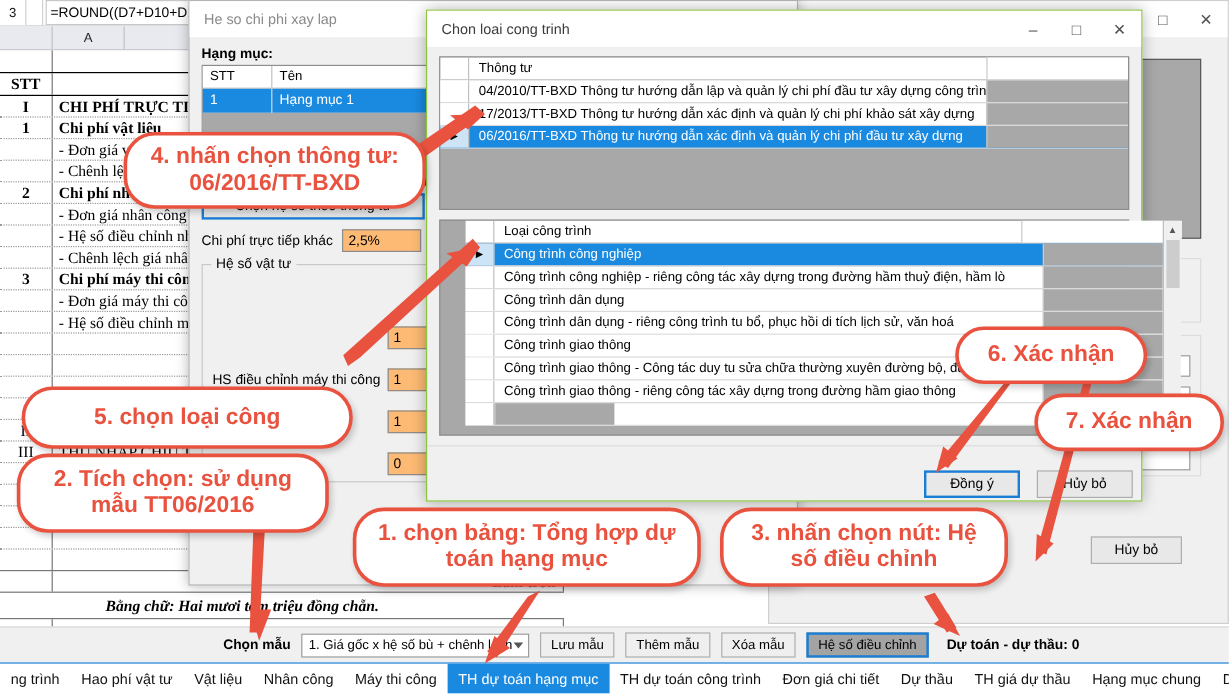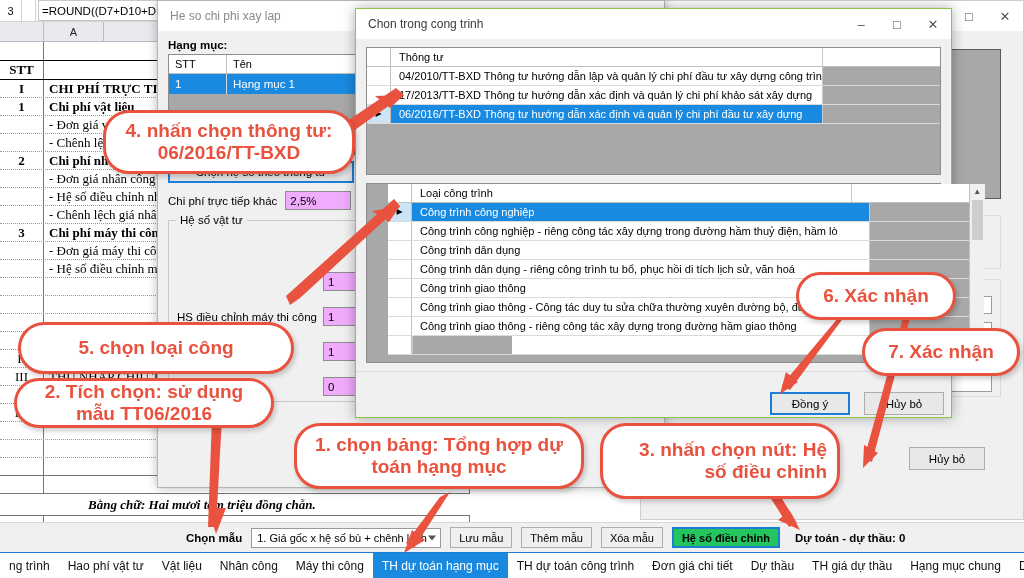--- a/index.html
+++ b/index.html
@@ -89,21 +89,21 @@
     position:absolute; right:4px; top:50%; transform:translateY(-50%);
     width:0;height:0;border-left:4px solid transparent;border-right:4px solid transparent;
     border-top:5px solid #555;
   }
   .combo .cbtxt { white-space:nowrap; overflow:hidden; }
   .btn-sm {
     height:21px; min-width:56px; padding:0 8px; background:#efefef;
     border:1px solid #adadad; font-size:11px; display:flex;
     align-items:center; justify-content:center; color:#000;
   }
-  .btn-sm.hl { border:2px solid #1a7fd4; background:#22c55e; font-weight:bold; }
+  .btn-sm.hl { border:2px solid #1a7fd4; background:#a3a3a3; font-weight:normal; }
   .status-txt { font-size:11.5px; font-weight:bold; margin-left:6px; }
 
   
   .tabbar {
     position:absolute; left:0; right:0; bottom:0; height:26px;
     background:#ffffff; border-top:1px solid #1a7fd4;
     display:flex; align-items:stretch; overflow:hidden;
   }
   .tab {
     padding:0 9px; display:flex; align-items:center; font-size:12px;
@@ -146,21 +146,21 @@
   .grid-row { display:flex; height:20px; }
   .grid-row.sel { background:#1a8ae0; color:#fff; }
   .gr-cell { display:flex; align-items:center; padding-left:6px; font-size:11.5px; border-right:1px solid #d8d8d8; }
   .grid-fill { background:#a8a8a8; }
   .note-sm { font-size:11px; margin:6px 0 5px 0; }
   .btn-wide {
     height:22px; background:#e6e6e6; border:2px solid #1a7fd4;
     display:flex; align-items:center; justify-content:center; font-size:11.5px;
   }
   .row-inline { display:flex; align-items:center; gap:8px; margin-top:8px; font-size:11.5px; }
-  .inp { background:#f0abfc; border:1px solid #8d8d8d; height:19px; display:flex; align-items:center; padding:0 4px; font-size:11.5px; }
+  .inp { background:#fdba74; border:1px solid #8d8d8d; height:19px; display:flex; align-items:center; padding:0 4px; font-size:11.5px; }
   .fieldset {
     border:1px solid #c8c8c8; margin-top:10px; padding:8px 8px 6px 8px; position:relative;
   }
   .fieldset > .legend {
     position:absolute; top:-7px; left:7px; background:#f0f0f0; padding:0 4px; font-size:11.5px;
   }
   .hs-row { display:flex; align-items:center; gap:6px; margin-top:5px; font-size:11.5px; }
   .hs-row .lb { width:140px; }
 
   
@@ -430,21 +430,21 @@
         <span class="inp" style="width:150px;">0</span>
       </div>
     </div>
   </div>
   <div class="btn-dlg primary" style="left:248px;top:452px;">Đồng ý</div>
   <div class="btn-dlg" style="left:334px;top:452px;">Hủy bỏ</div>
 </div>
 
 <div class="win" id="win-chon">
   <div class="win-title">
-    <span class="ttl">Chon trong cong trinh</span>
+    <span class="ttl">Chon loai cong trinh</span>
     <span class="wbtn">–</span>
     <span class="wbtn">□</span>
     <span class="wbtn">✕</span>
   </div>
 
   <div class="list-outer" style="height:128px;">
     <div class="lst-hdr">
       <div class="lst-ind"></div>
       <div class="lst-txt">Thông tư</div>
       <div class="lst-tail" style="background:#fff;"></div>
@@ -557,21 +557,21 @@
 
     <polygon points="903,318 911,314 872,462 864,459" fill="#e8523f"></polygon>
     <polygon points="863,468 864,445 878,453" fill="#e8523f"></polygon>
   </svg>
 </div>
 
 <div class="callout" id="co-4" style="left:103px;top:110px;width:252px;height:64px;font-size:19px;">4. nhấn chọn thông tư: 06/2016/TT-BXD</div>
 
 <div class="callout" id="co-5" style="left:18px;top:290px;width:276px;height:52px;font-size:19px;margin-top:32px;">5. chọn loại công</div>
 
-<div class="callout" id="co-2" style="left:14px;top:378px;width:260px;height:50px;font-size:19px;">2. Tích chọn: sử dụng mẫu TT06/2016</div>
+<div class="callout" id="co-2" style="left:14px;top:378px;width:260px;height:66px;font-size:19px;">2. Tích chọn: sử dụng mẫu TT06/2016</div>
 
 <div class="callout" id="co-1" style="left:294px;top:423px;width:290px;height:66px;font-size:19px;">1. chọn bảng: Tổng hợp dự toán hạng mục</div>
 
-<div class="callout" id="co-3" style="left:600px;top:423px;width:240px;height:76px;font-size:19px;text-align:right;">3. nhấn chọn nút: Hệ số điều chỉnh</div>
+<div class="callout" id="co-3" style="left:600px;top:423px;width:240px;height:66px;font-size:19px;">3. nhấn chọn nút: Hệ số điều chỉnh</div>
 
 <div class="callout" id="co-6" style="left:796px;top:272px;width:160px;height:48px;font-size:19px;">6. Xác nhận</div>
 
 <div class="callout" id="co-7" style="left:862px;top:328px;width:158px;height:48px;font-size:19px;">7. Xác nhận</div>
 
 </body></html>

